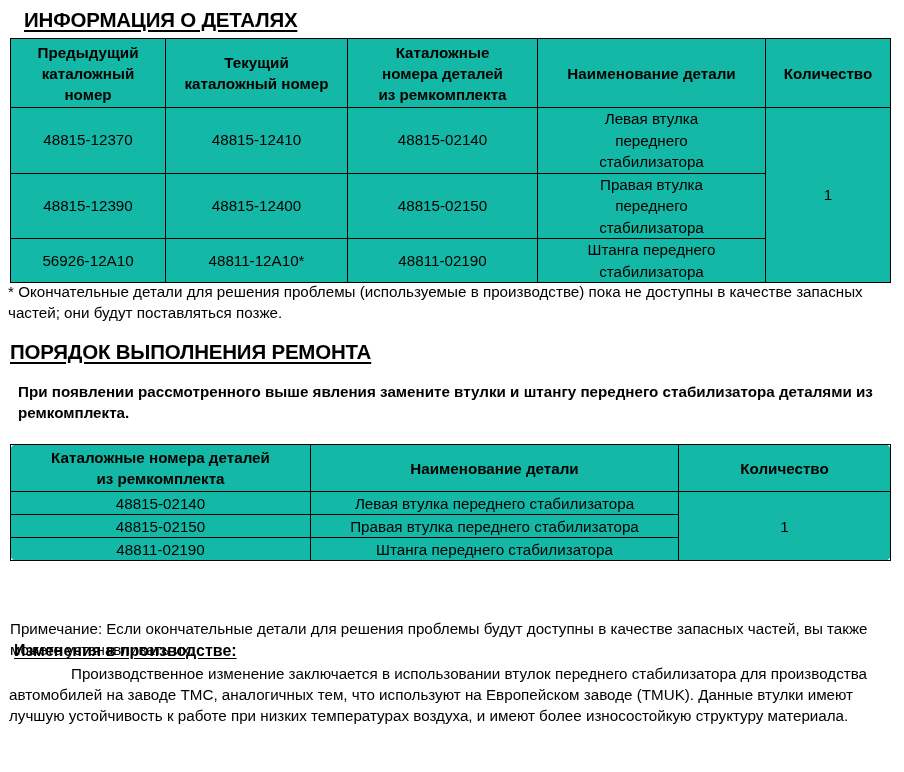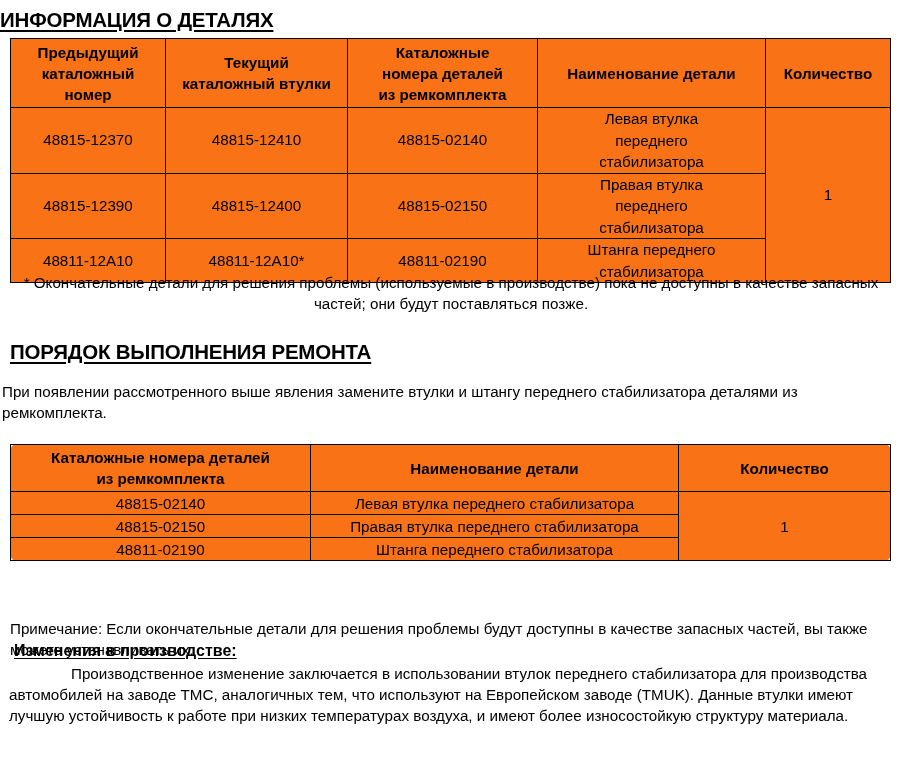--- a/index.html
+++ b/index.html
@@ -39,21 +39,21 @@
     font-weight: bold;
     text-decoration: underline;
     text-underline-offset: 2px;
     margin: 4px;
     padding: 0;
     white-space: nowrap;
   }
 
   #title-parts-info {
     position: absolute;
-    left: 0;
+    left: 24px;
     top: 8px;
   }
   #title-repair-order {
     position: absolute;
     left: 10px;
     top: 340px;
   }
   #title-production-changes {
     position: absolute;
     left: 10px;
@@ -63,50 +63,50 @@
   
   .para {
     font-size: 15.2px;
     line-height: 21px;
     margin: 0;
     text-align: left;
   }
   #footnote-parts {
     position: absolute;
     left: 8px;
-    top: 272px;
+    top: 281px;
     width: 886px;
-    text-align: center;
   }
   #para-repair-intro {
     position: absolute;
-    left: 2px;
+    left: 18px;
     top: 381px;
     width: 880px;
+    font-weight: bold;
   }
   #note-final-parts {
     position: absolute;
     left: 10px;
     top: 618px;
     width: 884px;
   }
   #para-production-detail {
     position: absolute;
     left: 9px;
     top: 663px;
     width: 888px;
     text-indent: 62px;
   }
 
   
   table.doc-table {
     position: absolute;
     border-collapse: collapse;
     table-layout: fixed;
-    background: #f97316;
+    background: #14b8a6;
   }
   table.doc-table th,
   table.doc-table td {
     border: 1.4px solid #000000;
     padding: 0;
     vertical-align: middle;
     text-align: center;
     font-weight: normal;
     font-size: 15.2px;
     line-height: 20px;
@@ -166,21 +166,21 @@
     </colgroup>
     <thead>
       <tr>
         <th>
           <span class="stack-line">Предыдущий</span>
           <span class="stack-line">каталожный</span>
           <span class="stack-line">номер</span>
         </th>
         <th>
           <span class="stack-line">Текущий</span>
-          <span class="stack-line">каталожный втулки</span>
+          <span class="stack-line">каталожный номер</span>
         </th>
         <th>
           <span class="stack-line">Каталожные</span>
           <span class="stack-line">номера деталей</span>
           <span class="stack-line">из ремкомплекта</span>
         </th>
         <th>
           <span class="nowrap">Наименование детали</span>
         </th>
         <th>
@@ -204,21 +204,21 @@
         <td>48815-12390</td>
         <td>48815-12400</td>
         <td>48815-02150</td>
         <td class="cell-name">
           <span class="stack-line">Правая втулка</span>
           <span class="stack-line">переднего</span>
           <span class="stack-line">стабилизатора</span>
         </td>
       </tr>
       <tr>
-        <td>48811-12A10</td>
+        <td>56926-12A10</td>
         <td>48811-12A10*</td>
         <td>48811-02190</td>
         <td class="cell-name">
           <span class="stack-line">Штанга переднего</span>
           <span class="stack-line">стабилизатора</span>
         </td>
       </tr>
     </tbody>
   </table>
 

